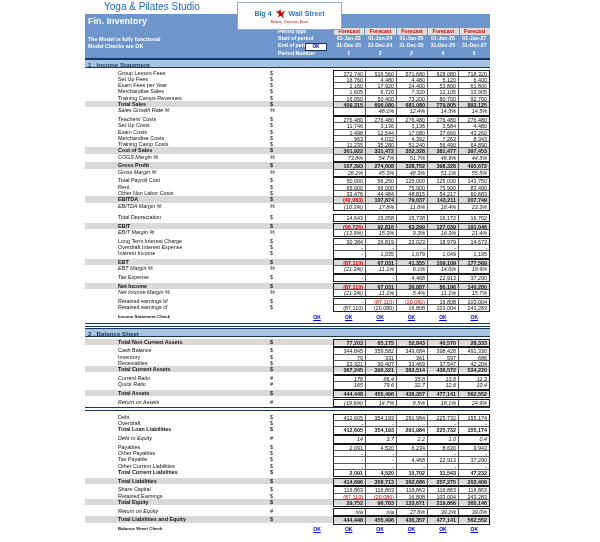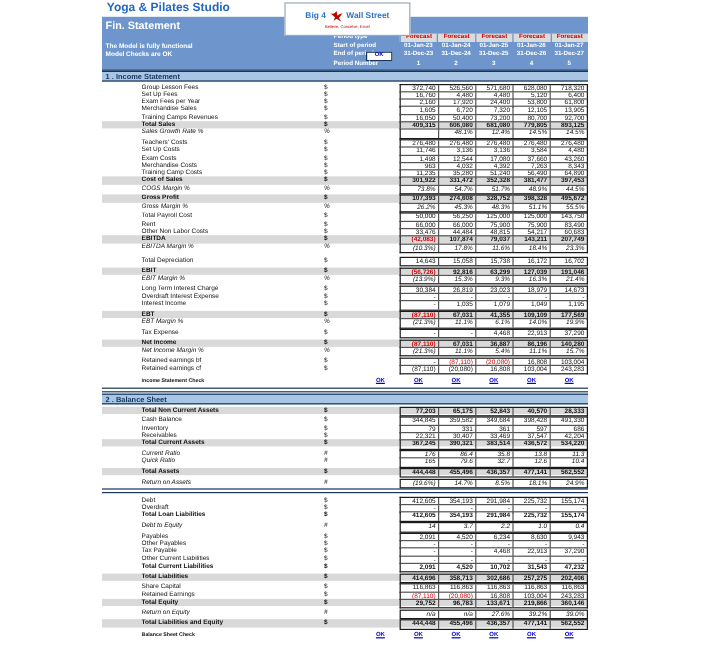--- a/index.html
+++ b/index.html
@@ -1,19 +1,19 @@
 <!DOCTYPE html>
 <html><head>
 <meta charset="utf-8">
 <style>
   html,body{margin:0;padding:0;background:#fff;}
   .page{position:relative;width:600px;height:542px;background:#fff;overflow:hidden;
         font-family:"Liberation Sans","DejaVu Sans",sans-serif;color:#111;}
   .content{position:absolute;left:85px;top:0;width:405px;}
-  .app-title{position:absolute;left:4px;top:1px;font-size:10px;font-weight:bold;color:#2368BE;white-space:nowrap;}
+  .app-title{position:absolute;left:19px;top:1px;font-size:10px;font-weight:normal;color:#2368BE;white-space:nowrap;}
   .band{position:absolute;left:0;top:14px;width:405px;height:44px;background:#6E96CC;border-bottom:1px solid #16365C;}
   .fin-title{position:absolute;left:3px;top:2px;font-size:9px;font-weight:bold;color:#fff;white-space:nowrap;}
   .status{position:absolute;left:3px;top:22px;font-size:5.4px;font-weight:bold;color:#fff;line-height:7.4px;white-space:nowrap;}
   .logo{position:absolute;left:152px;top:-12px;width:103px;height:26px;background:#fff;border:1px solid #9ab;
         display:flex;flex-direction:column;align-items:center;justify-content:center;z-index:3;}
   .logo-row{display:flex;align-items:center;gap:2px;font-size:7px;font-weight:bold;color:#2E75C8;line-height:8px;}
   .eagle svg{display:block;}
   .logo-tag{font-size:3.4px;color:#C00000;line-height:4px;margin-top:1px;}
   .ptable{position:absolute;left:0;bottom:1px;width:405px;}
   .prow{position:relative;display:grid;grid-template-columns:55px 157px;margin-left:193px;height:7.3px;line-height:7.3px;}
@@ -52,21 +52,21 @@
 </style>
 </head>
 <body>
 
 <div class="page">
   <div class="content">
 
     <div class="app-title">Yoga &amp; Pilates Studio</div>
 
     <div class="band">
-      <div class="fin-title">Fin. Statement</div>
+      <div class="fin-title">Fin. Inventory</div>
       <div class="status">
         <div>The Model is fully functional</div>
         <div>Model Checks are OK</div>
       </div>
 
       <div class="logo">
         <div class="logo-row">
           <span>Big 4</span>
           <span class="eagle">
             <svg width="13" height="10" viewBox="0 0 20 15">

